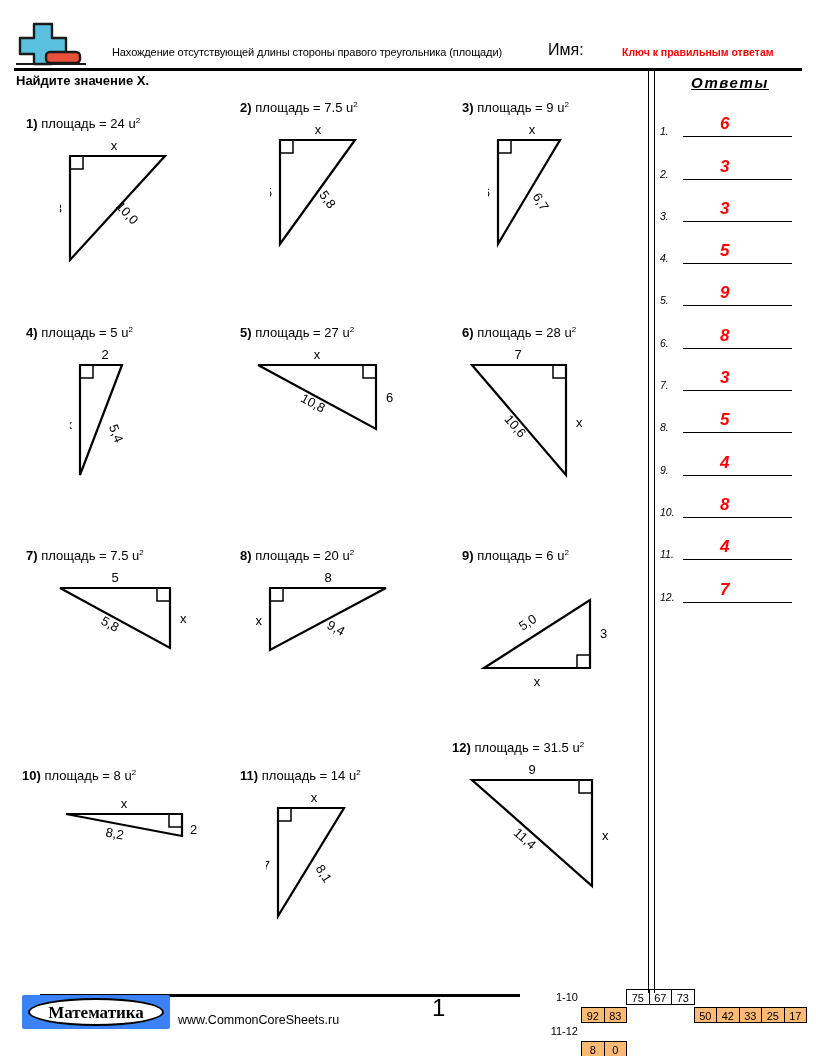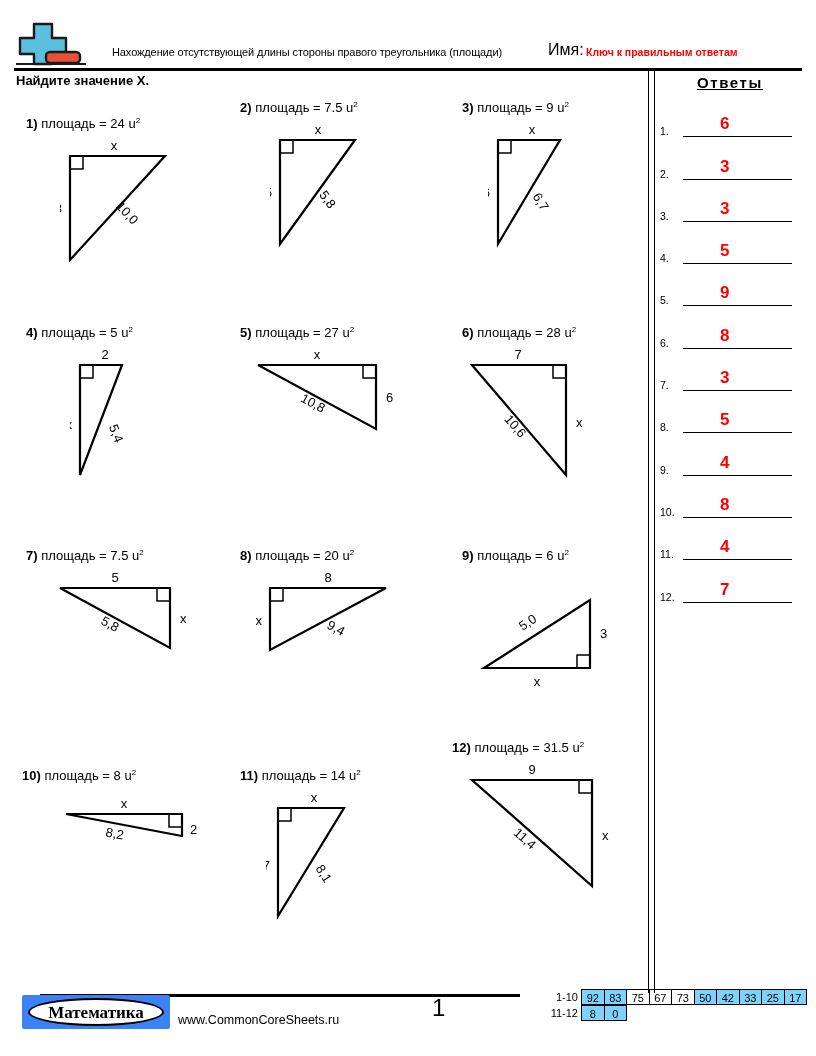--- a/index.html
+++ b/index.html
@@ -34,21 +34,21 @@
     letter-spacing: -0.1px;
     white-space: nowrap;
   }
   #name-label {
     position: absolute;
     left: 548px; top: 41px;
     font-size: 16px;
   }
   #answer-key-label {
     position: absolute;
-    left: 586px; top: 46px;
+    left: 622px; top: 46px;
     font-size: 10.5px;
     font-weight: bold;
     color: #ff0000;
     white-space: nowrap;
   }
   #header-rule {
     position: absolute;
     left: 14px; top: 68px;
     width: 788px; height: 3px;
     background: #000;
@@ -67,20 +67,21 @@
     width: 5px; height: 925px;
     border-left: 1.5px solid #000;
     border-right: 1.5px solid #000;
   }
 
   
   #answers-panel {
     position: absolute;
     left: 660px; top: 70px;
     width: 140px;
+    font-style: italic;
   }
   #answers-title {
     text-align: center;
     font-size: 15px;
     font-weight: bold;
     letter-spacing: 1.6px;
     text-decoration: underline;
     padding-top: 4px;
     padding-bottom: 4px;
   }
@@ -185,21 +186,21 @@
   .score-cell {
     width: 23.5px;
     height: 16px;
     line-height: 16px;
     text-align: center;
     border: 1px solid #000;
     margin-left: -1px;
     box-sizing: border-box;
     font-size: 11px;
   }
-  .score-cell.shaded { background: #7dd3fc; }
+  .score-cell.shaded { background: #fdba74; margin-top: 18px; }
 </style>
 </head>
 <body>
 
 <div id="header">
 
   <div id="logo">
     <svg width="74" height="44" viewBox="0 0 74 44">
       <path d="M20 2 H38 V16 H52 V32 H38 V42 H20 V32 H6 V16 H20 Z" fill="#5bc0de" stroke="#1a1a1a" stroke-width="2.4" stroke-linejoin="round"></path>
       <rect x="32" y="30" width="34" height="11" rx="4" fill="#e8503a" stroke="#1a1a1a" stroke-width="2.4"></rect>

